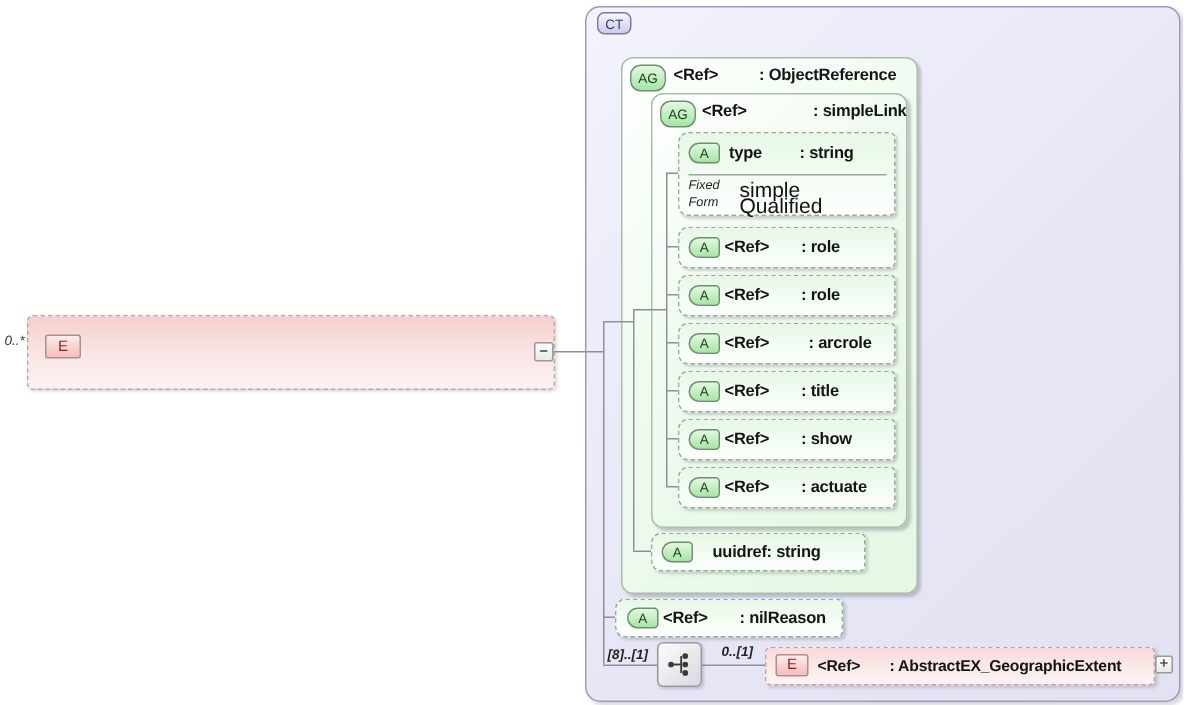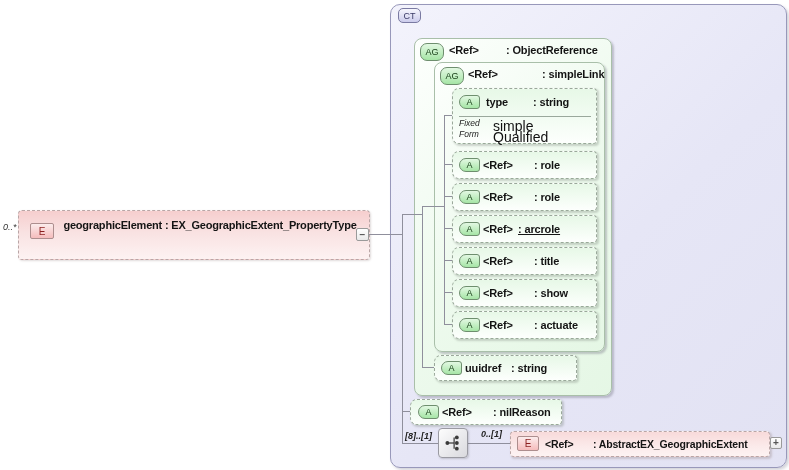--- a/index.html
+++ b/index.html
@@ -90,21 +90,20 @@
 </style>
 </head>
 <body>
 
 <div id="stage">
 
   <span class="occurs" style="left:3px;top:222px;">0..*</span>
 
   <div class="elem-box" style="left:18px;top:210px;width:350px;height:48px;">
     <span class="badge badge-e" style="left:11px;top:12px;">E</span>
-    <div class="src-label" style="left:40px;top:7px;width:302px;">geographicElement : EX_GeographicExtent_PropertyType</div>
   </div>
 
   <div class="ct-box" style="left:390px;top:4px;width:395px;height:462px;"></div>
   <span class="badge badge-ct" style="left:398px;top:8px;">CT</span>
 
   <div class="group-box" style="left:414px;top:38px;width:196px;height:356px;"></div>
   <span class="badge badge-ag" style="left:420px;top:43px;">AG</span>
   <span class="lbl" style="left:449px;top:44px;">&lt;Ref&gt;</span>
   <span class="lbl" style="left:506px;top:44px;">: ObjectReference</span>
 
@@ -151,41 +150,41 @@
     <span class="lbl" style="left:81px;top:7px;">: role</span>
   </div>
   <div class="attr-box" style="left:452px;top:183px;width:143px;height:26px;">
     <span class="badge badge-a" style="left:6px;top:6px;">A</span>
     <span class="lbl" style="left:30px;top:7px;">&lt;Ref&gt;</span>
     <span class="lbl" style="left:81px;top:7px;">: role</span>
   </div>
   <div class="attr-box" style="left:452px;top:215px;width:143px;height:26px;">
     <span class="badge badge-a" style="left:6px;top:6px;">A</span>
     <span class="lbl" style="left:30px;top:7px;">&lt;Ref&gt;</span>
-    <span class="lbl" style="left:65px;top:7px;text-decoration:underline;">: arcrole</span>
+    <span class="lbl" style="left:86px;top:7px;">: arcrole</span>
   </div>
   <div class="attr-box" style="left:452px;top:247px;width:143px;height:26px;">
     <span class="badge badge-a" style="left:6px;top:6px;">A</span>
     <span class="lbl" style="left:30px;top:7px;">&lt;Ref&gt;</span>
     <span class="lbl" style="left:81px;top:7px;">: title</span>
   </div>
   <div class="attr-box" style="left:452px;top:279px;width:143px;height:26px;">
     <span class="badge badge-a" style="left:6px;top:6px;">A</span>
     <span class="lbl" style="left:30px;top:7px;">&lt;Ref&gt;</span>
     <span class="lbl" style="left:81px;top:7px;">: show</span>
   </div>
   <div class="attr-box" style="left:452px;top:311px;width:143px;height:26px;">
     <span class="badge badge-a" style="left:6px;top:6px;">A</span>
     <span class="lbl" style="left:30px;top:7px;">&lt;Ref&gt;</span>
     <span class="lbl" style="left:81px;top:7px;">: actuate</span>
   </div>
 
   <div class="attr-box" style="left:434px;top:355px;width:141px;height:24px;">
     <span class="badge badge-a" style="left:6px;top:5px;">A</span>
-    <span class="lbl" style="left:30px;top:6px;">uuidref</span>
+    <span class="lbl" style="left:40px;top:6px;">uuidref</span>
     <span class="lbl" style="left:76px;top:6px;">: string</span>
   </div>
 
   <div class="attr-box" style="left:410px;top:399px;width:150px;height:24px;">
     <span class="badge badge-a" style="left:7px;top:5px;">A</span>
     <span class="lbl" style="left:31px;top:6px;">&lt;Ref&gt;</span>
     <span class="lbl" style="left:82px;top:6px;">: nilReason</span>
   </div>
 
   <span class="occurs occurs-b" style="left:405px;top:431px;">[8]..[1]</span>

